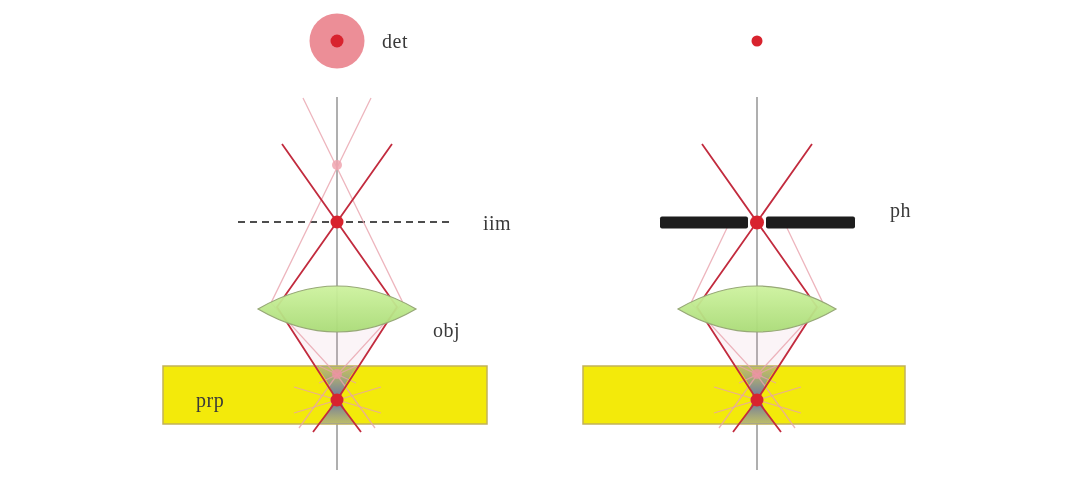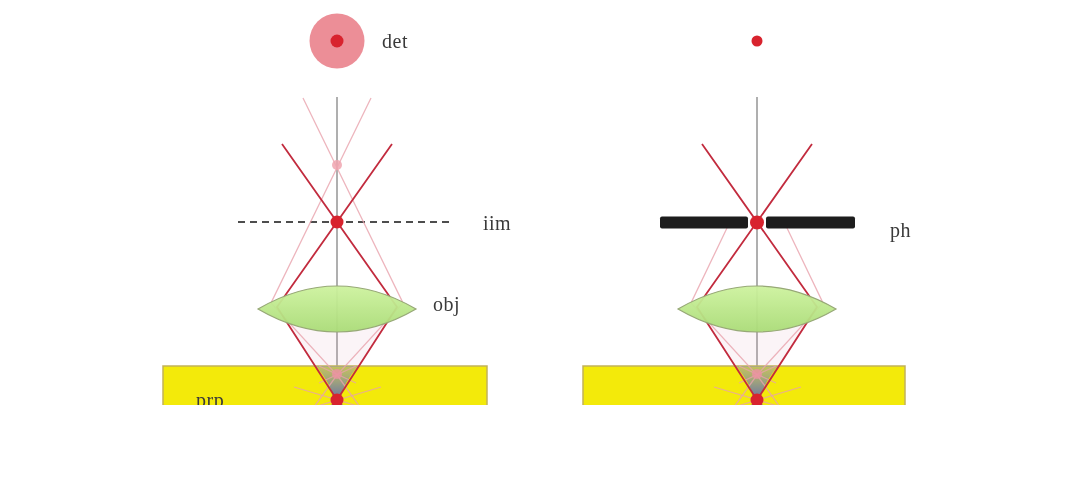--- a/index.html
+++ b/index.html
@@ -1,18 +1,18 @@
 <!DOCTYPE html>
 <html style="--background: #ffffff; --axis_gray: #9b9b9b; --dash_gray: #4d4d4d; --ray_red: #c22b3e; --ray_faint_pink: #e8a2ad; --dot_red: #d8232e; --detector_pink: #ec8e97; --oof_pink: #ea93a0; --lens_green: #bfe98c; --lens_edge: #97a877; --sample_yellow: #f3ea0a; --sample_edge: #c2b25a; --pinhole_black: #1d1d1d; --cone_blue: #5b6fc8; --label_gray: #3a3a3a;"><head>
 <meta charset="utf-8">
 <style>
   html,body{margin:0;padding:0;background:#fff;}
   .canvas{
     position:relative;
-    width:1080px;height:405px;
+    width:1080px;height:485px;
     background:var(--background,#ffffff);
     overflow:hidden;
     font-family:"Liberation Serif","DejaVu Serif",serif;
   }
   .canvas svg{position:absolute;left:0;top:0;}
   .lbl{
     position:absolute;
     font-size:20px;
     line-height:1;
     color:var(--label_gray,#3a3a3a);
@@ -105,17 +105,17 @@
       <circle cx="337" cy="222.5" r="7" fill="var(--dot_red,#d8232e)"></circle>
       <circle cx="337" cy="374" r="5" fill="var(--oof_pink,#ea93a0)" opacity="0.85"></circle>
       <circle cx="337" cy="400" r="6.5" fill="var(--dot_red,#d8232e)"></circle>
 
       <circle cx="337" cy="41" r="5.5" fill="var(--dot_red,#d8232e)"></circle>
     </g>
   </svg>
 
   <span class="lbl" style="left:382px;top:31px">det</span>
   <span class="lbl" style="left:483px;top:213px">iim</span>
-  <span class="lbl" style="left:433px;top:294px">obj</span>
+  <span class="lbl" style="left:433px;top:320px">obj</span>
   <span class="lbl" style="left:196px;top:390px">prp</span>
-  <span class="lbl" style="left:890px;top:220px">ph</span>
+  <span class="lbl" style="left:890px;top:200px">ph</span>
 
 </div>
 
 </body></html>

